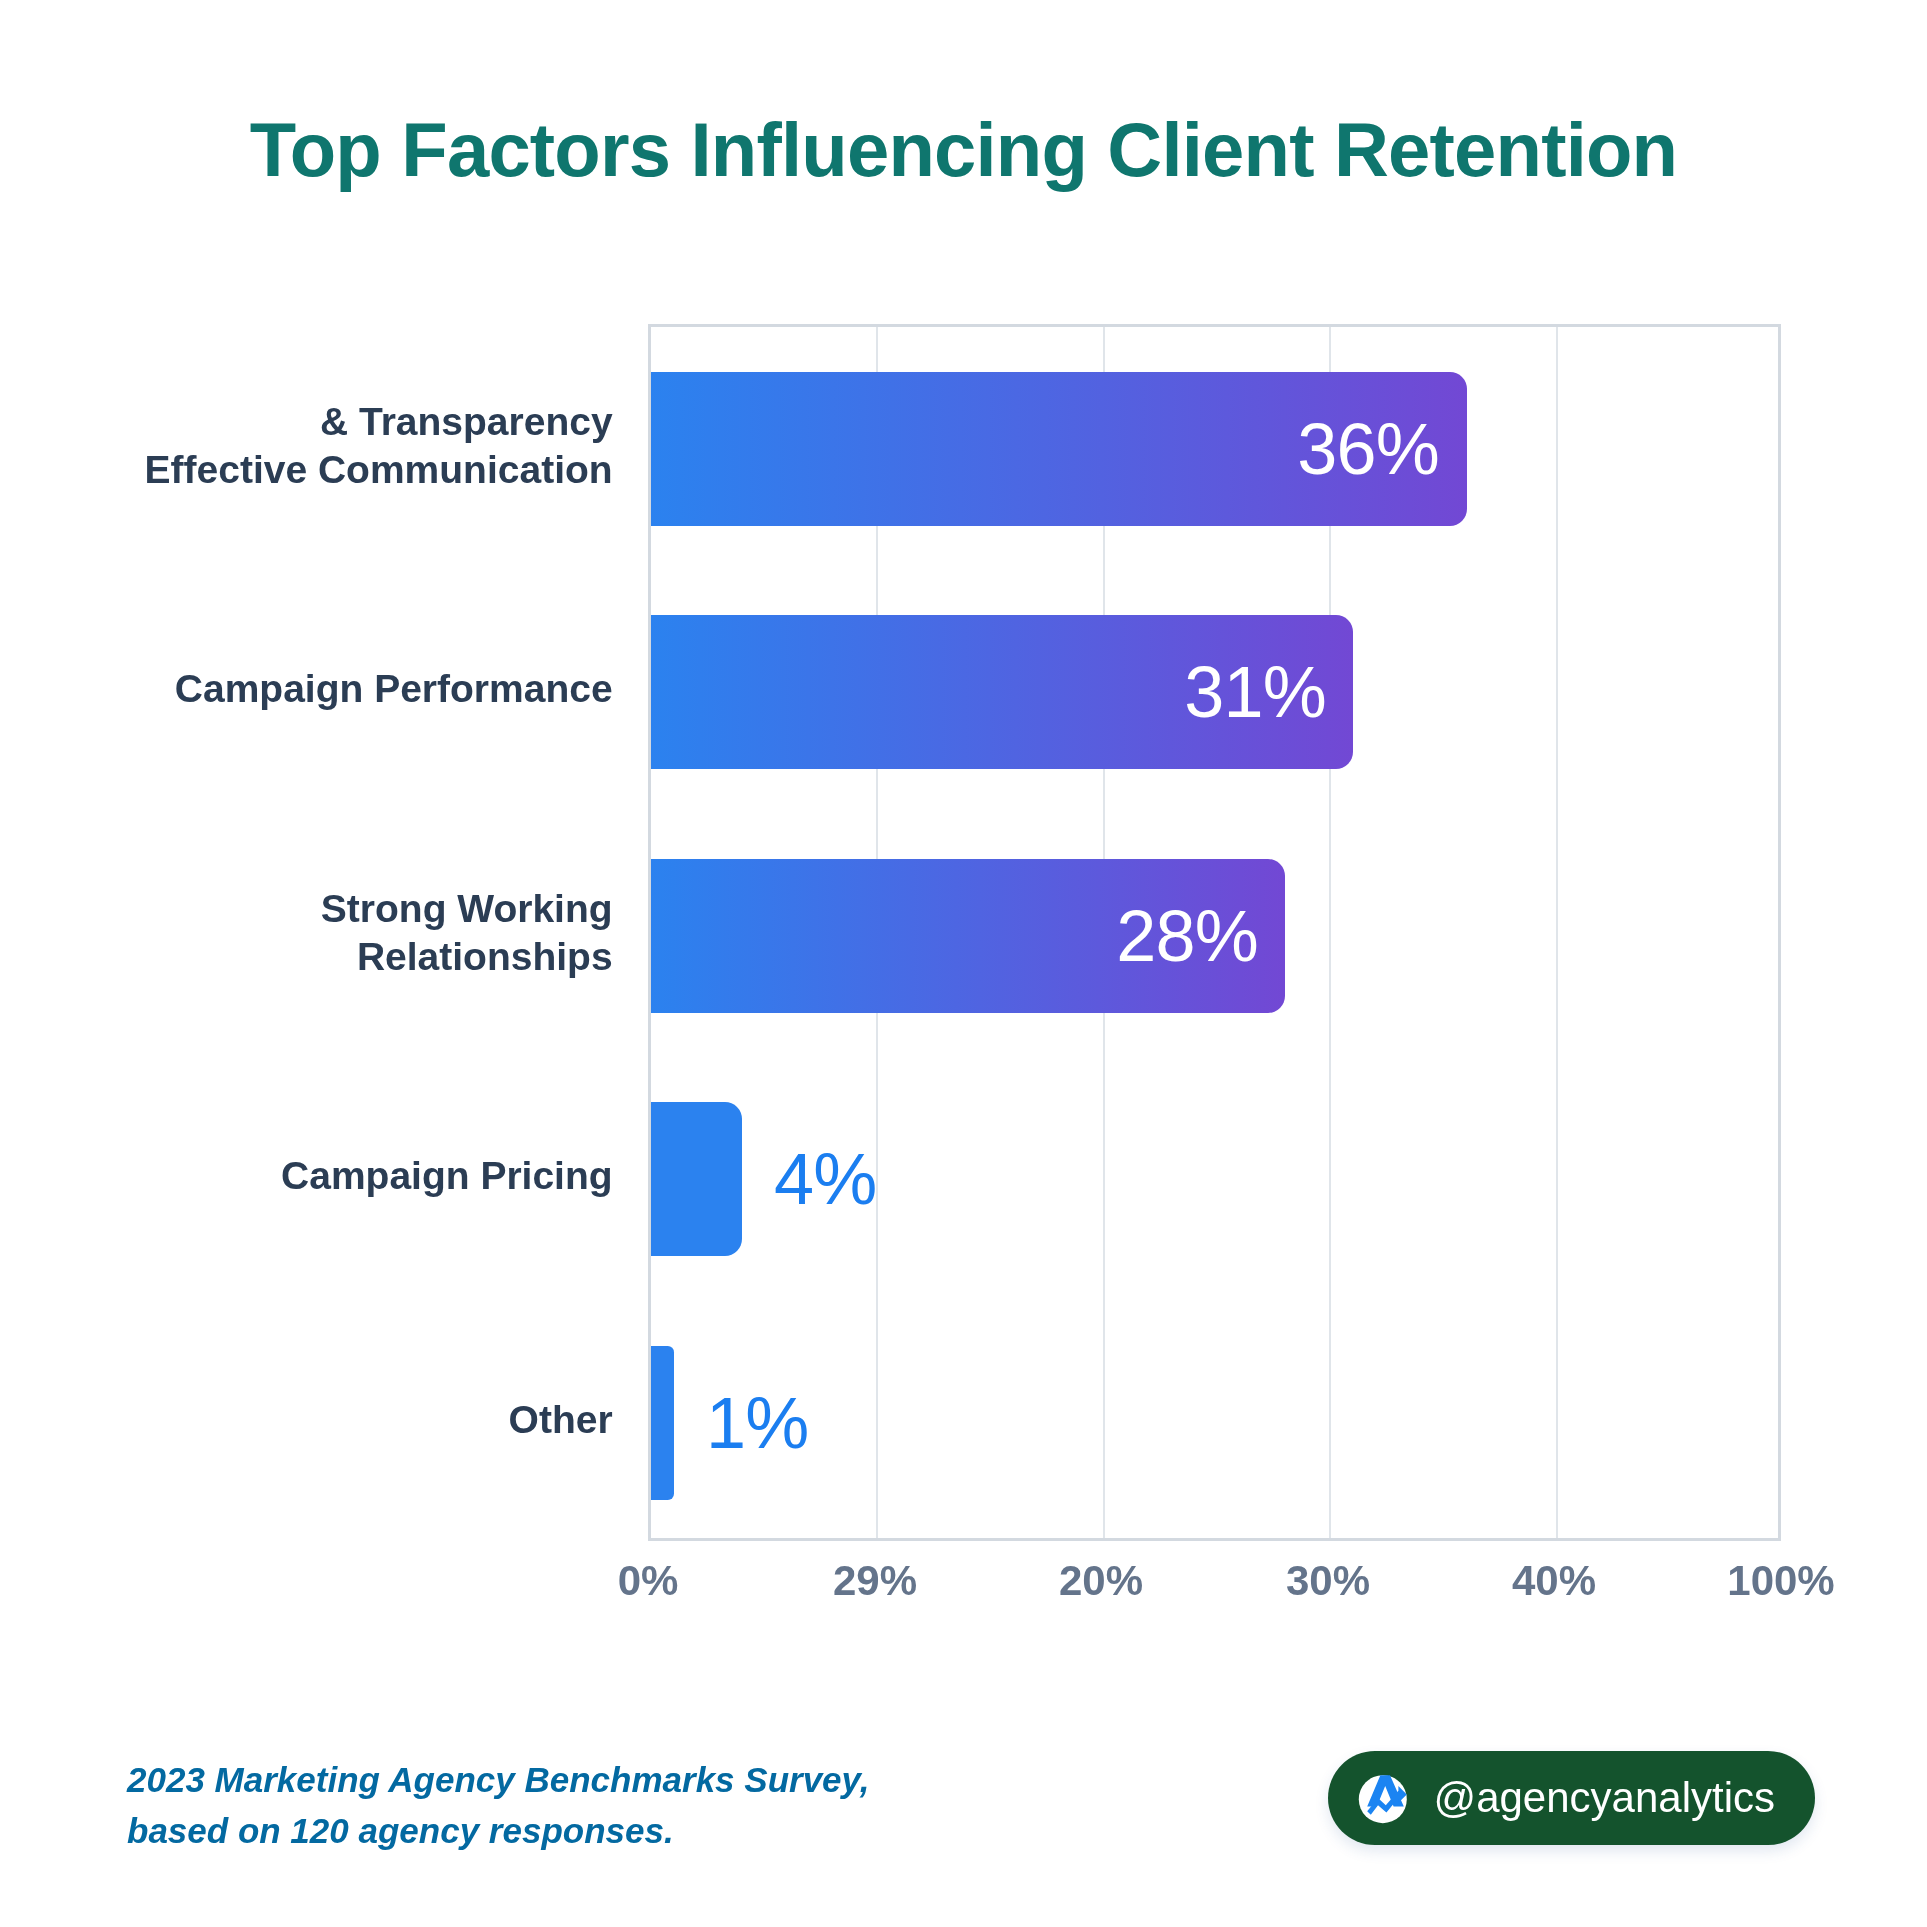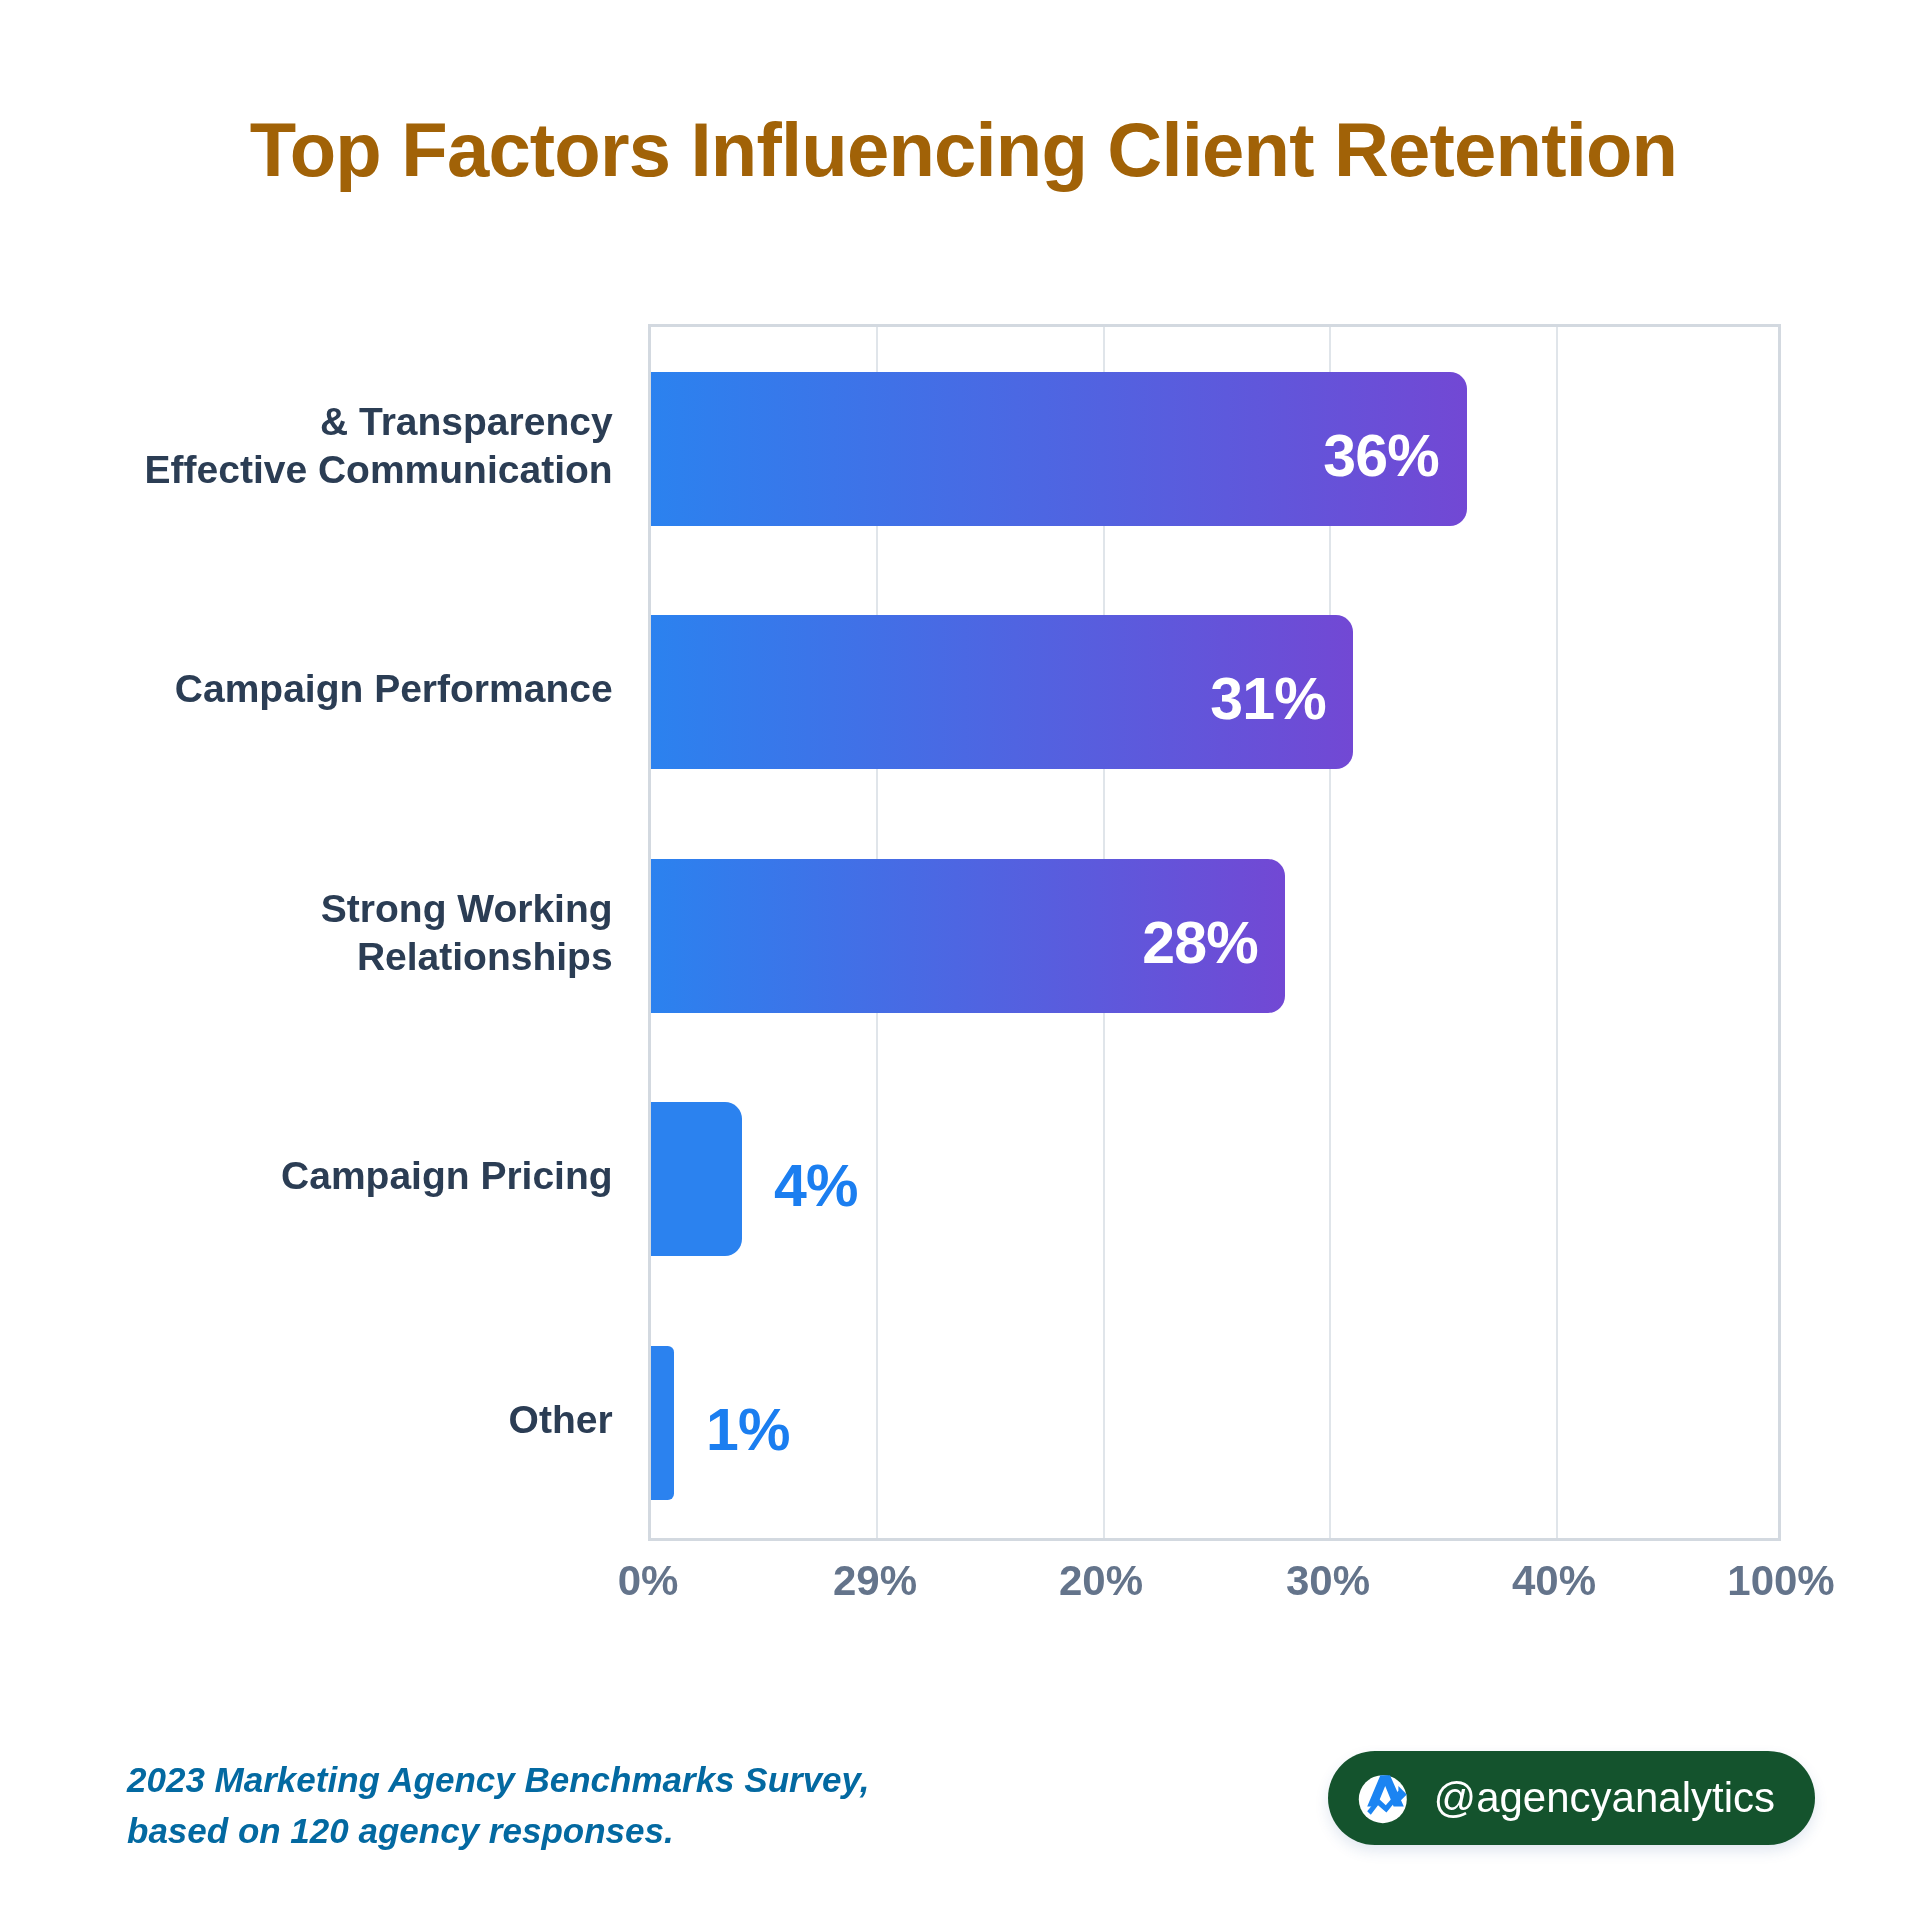--- a/index.html
+++ b/index.html
@@ -103,25 +103,24 @@
     position: absolute;
     left: 0;
     top: 0;
     height: 154px;
     border-radius: 0 17px 17px 0;
   }
   .bar-value {
     position: absolute;
     top: 50%;
     transform: translateY(-50%);
-    font-size: 59px;
-    font-weight: 700;
+    font-size: 72px;
+    font-weight: 400;
     letter-spacing: -0.8px;
     white-space: nowrap;
-    margin-top: 7px;
   }
   .bar-value.inside {
     color: #ffffff;
   }
   .bar-value.outside {
     color: #1b7ef0;
   }
 
   
   #x-axis {
@@ -179,21 +178,21 @@
     font-weight: 400;
     letter-spacing: 0px;
     white-space: nowrap;
   }
 </style>
 </head>
 <body>
 
 <div id="page">
 
-  <div id="chart-title" style="color: #a16207;">Top Factors Influencing Client Retention</div>
+  <div id="chart-title" style="color: #0f766e;">Top Factors Influencing Client Retention</div>
 
   <div id="plot-wrap">
 
     <div id="category-axis">
         <div class="cat-label" style="top: 122px; color: rgb(43, 61, 84);">
           <div>&amp; Transparency</div>
           <div>Effective Communication</div>
         </div>
         <div class="cat-label" style="top: 365px; color: rgb(43, 61, 84);">
           <div>Campaign Performance</div>

